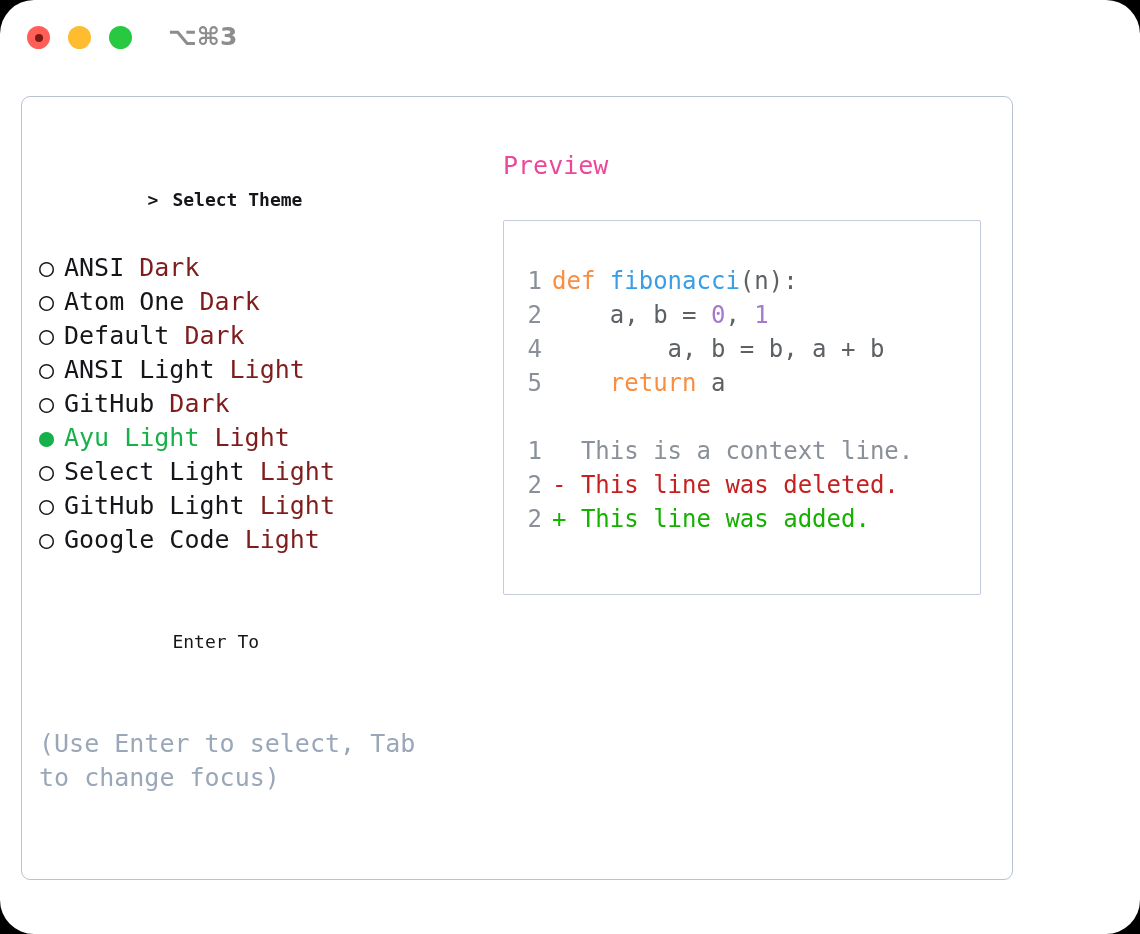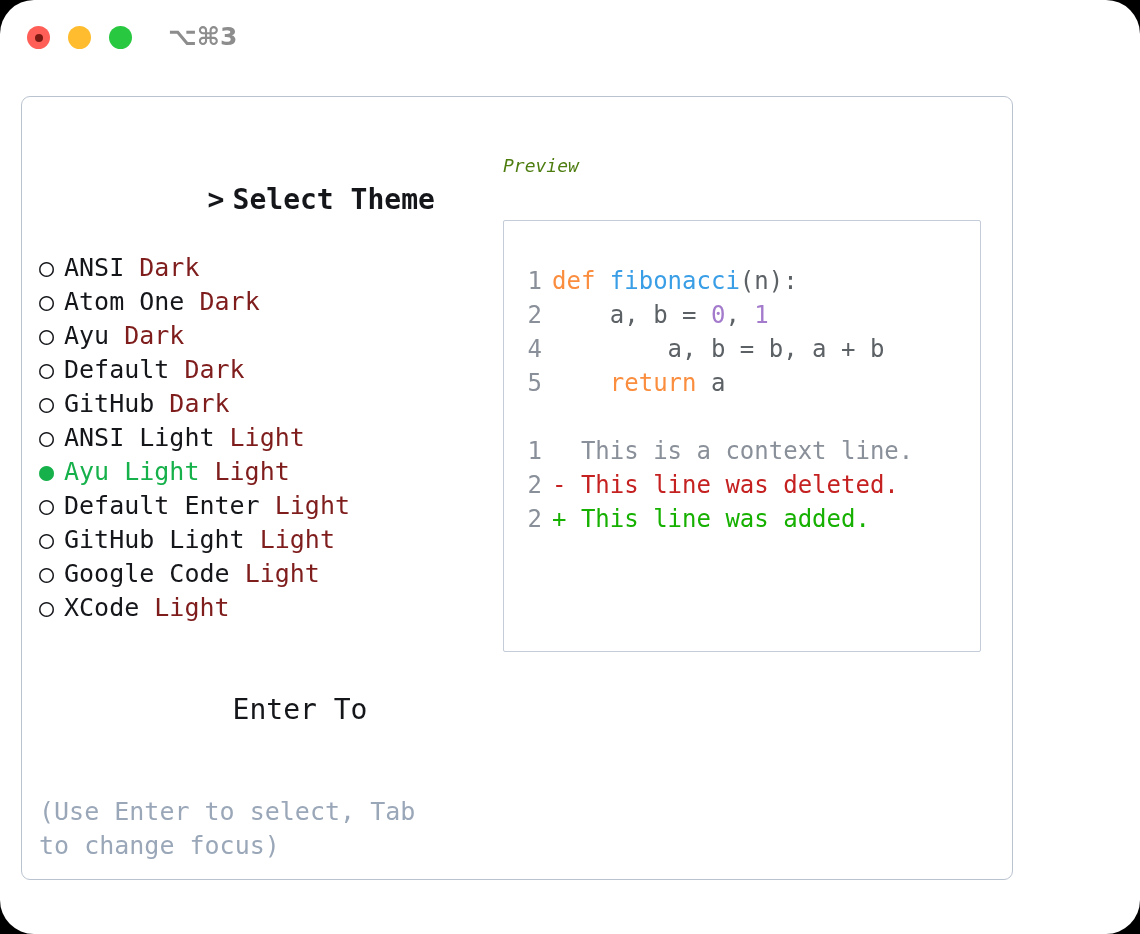--- a/index.html
+++ b/index.html
@@ -93,21 +93,21 @@
 
   
   .left-col {
     position: absolute;
     left: 17px;
     top: 52px;
     width: 460px;
   }
 
   .section-head {
-    font-size: 28px;
+    font-size: 18px;
     line-height: 34px;
     color: #14161a;
     white-space: pre;
     font-family: "DejaVu Sans Mono", "Liberation Mono", monospace;
   }
   .section-head.active {
     font-weight: bold;
   }
   .section-head .caret {
     display: inline-block;
@@ -148,30 +148,29 @@
   }
 
   
   .right-col {
     position: absolute;
     left: 481px;
     top: 52px;
     width: 500px;
   }
   .preview-title {
-    font-size: 18px;
-    line-height: 34px;
-    color: #4d7c0f;
-    white-space: pre;
-    font-style: italic;
+    font-size: 25px;
+    line-height: 34px;
+    color: #ec4899;
+    white-space: pre;
   }
   .preview-box {
     margin-top: 37px;
     width: 478px;
-    height: 432px;
+    height: 375px;
     border: 1.6px solid #c3ccd8;
     box-sizing: border-box;
     background: #ffffff;
     border-radius: 2px;
     position: relative;
   }
   .code-area {
     position: absolute;
     left: 14px;
     top: 43px;
@@ -220,29 +219,27 @@
 
       <div class="left-col">
 
         <div class="section-head active">
           <span class="caret">&gt;</span><span>Select Theme</span>
         </div>
 
         <div id="theme-options">
             <div class="opt-row"><span class="bullet">○</span><span class="opt-label">ANSI</span><span class="opt-tag"> Dark</span></div>
             <div class="opt-row"><span class="bullet">○</span><span class="opt-label">Atom One</span><span class="opt-tag"> Dark</span></div>
-            <div class="opt-row"><span class="bullet">○</span><span class="opt-label">Ayu</span><span class="opt-tag"> Dark</span></div>
             <div class="opt-row"><span class="bullet">○</span><span class="opt-label">Default</span><span class="opt-tag"> Dark</span></div>
+            <div class="opt-row"><span class="bullet">○</span><span class="opt-label">ANSI Light</span><span class="opt-tag"> Light</span></div>
             <div class="opt-row"><span class="bullet">○</span><span class="opt-label">GitHub</span><span class="opt-tag"> Dark</span></div>
-            <div class="opt-row"><span class="bullet">○</span><span class="opt-label">ANSI Light</span><span class="opt-tag"> Light</span></div>
             <div class="opt-row selected"><span class="bullet">●</span><span class="opt-label">Ayu Light</span><span class="opt-tag"> Light</span></div>
-            <div class="opt-row"><span class="bullet">○</span><span class="opt-label">Default Enter</span><span class="opt-tag"> Light</span></div>
+            <div class="opt-row"><span class="bullet">○</span><span class="opt-label">Select Light</span><span class="opt-tag"> Light</span></div>
             <div class="opt-row"><span class="bullet">○</span><span class="opt-label">GitHub Light</span><span class="opt-tag"> Light</span></div>
             <div class="opt-row"><span class="bullet">○</span><span class="opt-label">Google Code</span><span class="opt-tag"> Light</span></div>
-            <div class="opt-row"><span class="bullet">○</span><span class="opt-label">XCode</span><span class="opt-tag"> Light</span></div>
           </div>
 
         <div class="spacer-sm"></div>
 
         <div class="section-head">
           <span class="caret"> </span><span>Enter To</span>
         </div>
 
 
         <div class="spacer-sm"></div>

